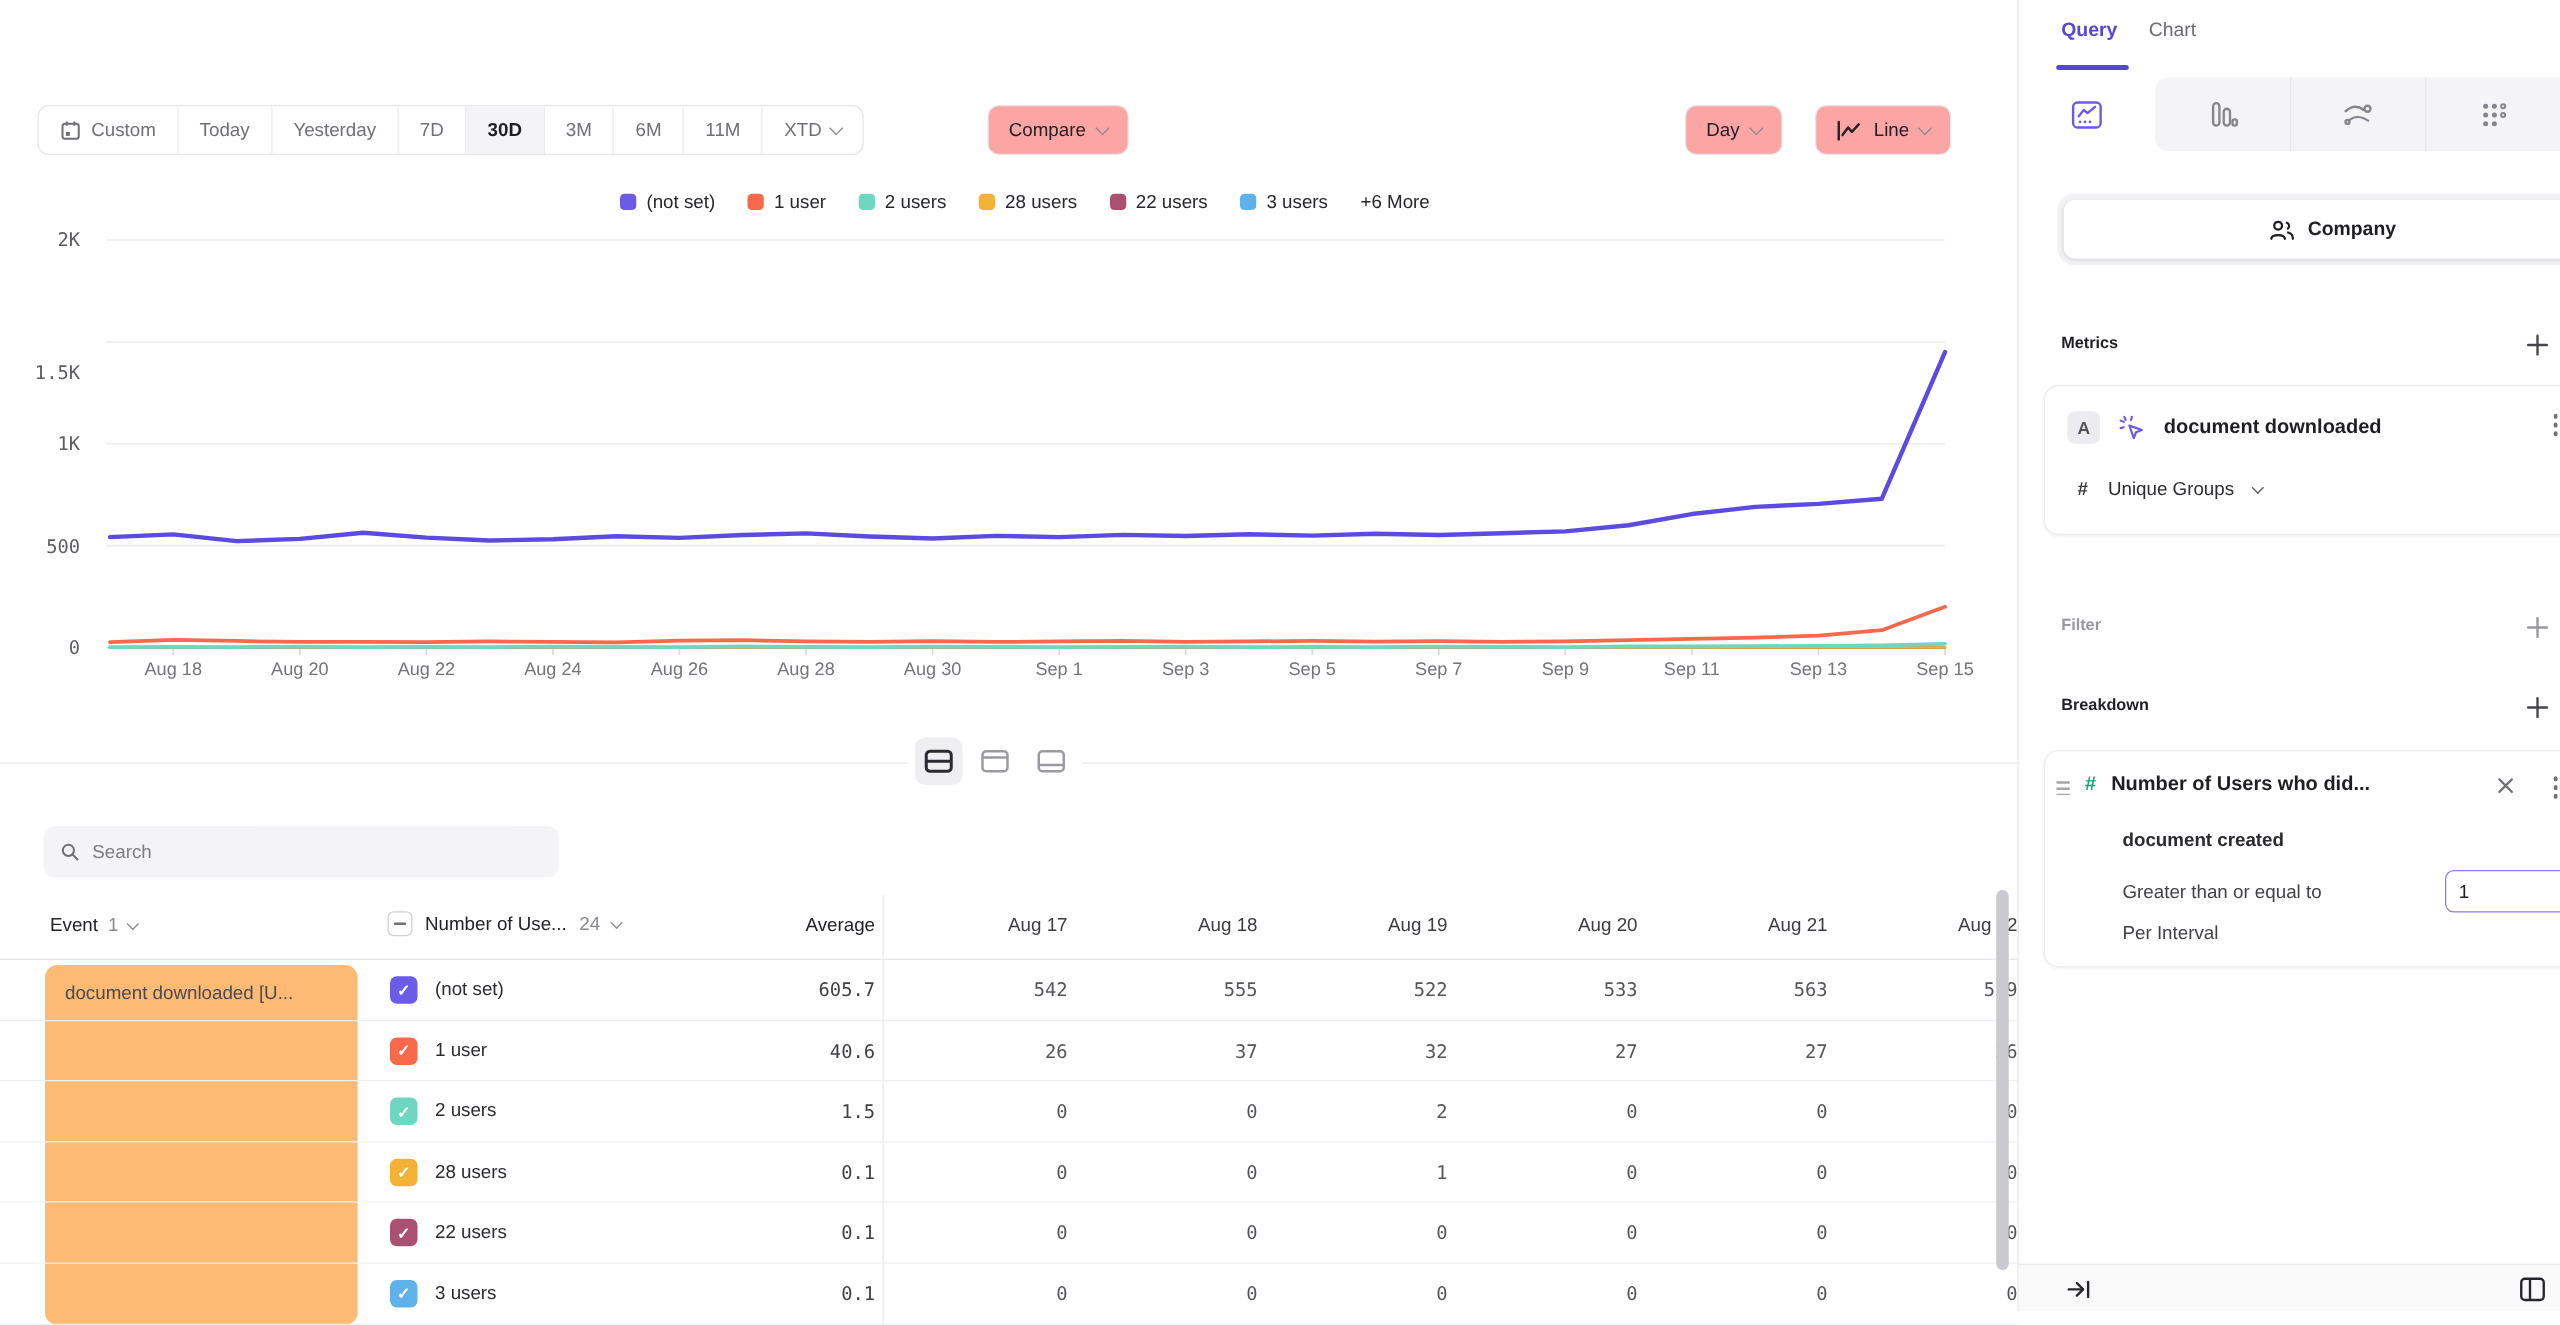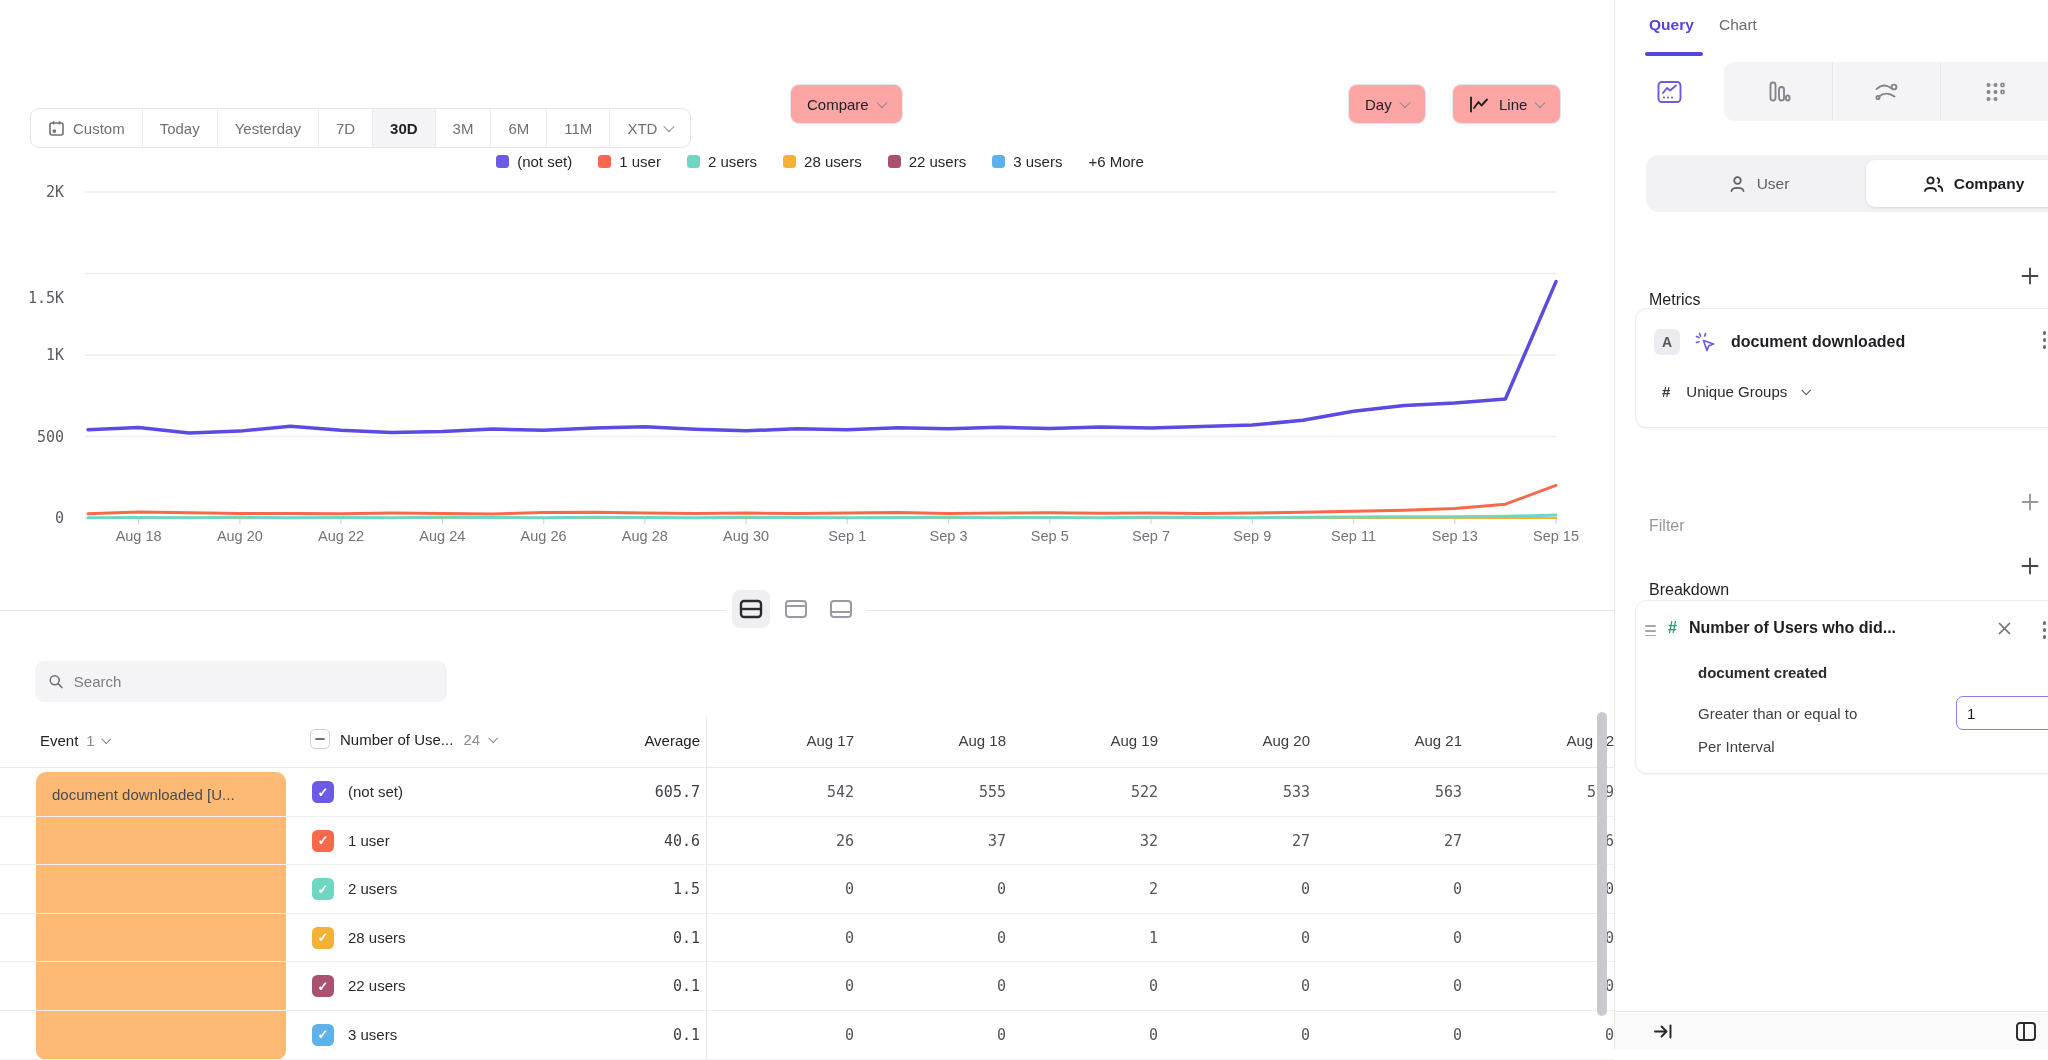--- a/index.html
+++ b/index.html
@@ -6,21 +6,21 @@
   html,body { width:2048px; height:1060px; background:#fff; overflow:hidden;
               font-family:"Liberation Sans", sans-serif; color:#26262c; }
   #app { position:absolute; width:2048px; height:1060px; background:#fff; overflow:hidden; }
   .mono { font-family:"DejaVu Sans Mono", monospace; }
 
   
   .main { position:absolute; left:0; top:0; width:1614px; height:1060px; overflow:hidden; background:#fff; }
 
   
   .range-group { position:absolute; left:30px; top:84px; height:40px; display:flex; align-items:stretch;
-                 border:1px solid #e6e6ea; border-radius:9px; background:#fff; overflow:hidden;margin-top:24px; }
+                 border:1px solid #e6e6ea; border-radius:9px; background:#fff; overflow:hidden; }
   .range-item { display:flex; align-items:center; gap:8px; padding:0 17px; font-size:15px; color:#6f6f77;
                 border-left:1px solid #ececf0; cursor:pointer; white-space:nowrap; }
   .range-item:first-child { border-left:none; }
   .range-item.sel { background:#f4f4f6; color:#1e1e24; font-weight:700; }
   .btn { position:absolute; top:84px; height:40px; display:flex; align-items:center; gap:9px;
          border:1px solid #e6e6ea; border-radius:9px; background:#fca5a5; padding:0 16px;
          font-size:15px; color:#212127; font-weight:500; }
   .chev { width:8px; height:8px; border-right:1.7px solid #87878f; border-bottom:1.7px solid #87878f;
           transform:rotate(45deg) translate(-1px,-1px); display:inline-block; }
 
@@ -85,21 +85,21 @@
   .ptab-underline { position:absolute; left:30px; top:52px; width:58px; height:4px; border-radius:2px; background:#5646d6; }
   .icon-strip { position:absolute; left:1px; top:62px; width:433px; height:59px; display:flex; }
   .icon-cell { flex:1; display:flex; align-items:center; justify-content:center; cursor:pointer; }
   .icon-cell.gray { background:#f4f4f6; border-left:1px solid #e8e8ec; }
   .icon-cell.gray.first { border-radius:10px 0 0 10px; border-left:none; }
   .seg-toggle { position:absolute; left:31px; top:155px; width:440px; height:57px; background:#f2f2f4;
                 border-radius:13px; display:flex; padding:5px; }
   .seg { flex:1; display:flex; align-items:center; justify-content:center; gap:10px; font-size:15.5px;
          color:#5f5f67; border-radius:9px; cursor:pointer; }
   .seg.sel { background:#fff; color:#1e1e24; font-weight:600; box-shadow:0 1px 3px rgba(0,0,0,.12); }
-  .sec-head { position:absolute; left:34px; font-size:16px; font-weight:400; color:#1e1e24;margin-top:25px; }
+  .sec-head { position:absolute; left:34px; font-size:13px; font-weight:700; color:#1e1e24; }
   .sec-head.muted { color:#97979f; }
   .plus-btn { position:absolute; left:405px; width:20px; height:20px; cursor:pointer; }
   .card { position:absolute; left:20px; width:428px; background:#fff; border:1px solid #ececf0;
           border-radius:12px; box-shadow:0 1px 2px rgba(30,30,40,.05); }
   .kebab { position:absolute; display:flex; flex-direction:column; gap:3.5px; cursor:pointer; }
   .kebab i { width:3.5px; height:3.5px; border-radius:50%; background:#6f6f77; }
   .a-badge { width:26px; height:26px; border-radius:6px; background:#ececf0; color:#55555c; font-weight:600;
              font-size:14px; display:flex; align-items:center; justify-content:center; }
   .metric-title { font-size:16px; font-weight:600; color:#1e1e24; }
   .hash { font-size:15px; font-weight:700; color:#3c3c44; }
@@ -459,29 +459,20 @@
             </g>
           <g fill="none" stroke="#85858d" stroke-width="1.6">
               <circle cx="20" cy="6" r="1.6"></circle>
               <circle cx="20" cy="13" r="1.6"></circle>
             </g>
         </svg>
       </div>
     </div>
 
     <div class="seg-toggle">
-      <div class="seg">
-        <svg width="19" height="18" viewBox="0 0 19 18">
-          <g fill="none" stroke="#5f5f67" stroke-width="1.8" stroke-linecap="round">
-              <circle cx="9.5" cy="5.5" r="3.3"></circle>
-              <path d="M3.5,16 C4,11.8 15,11.8 15.5,16"></path>
-            </g>
-        </svg>
-        <span>User</span>
-      </div>
       <div class="seg sel">
         <svg width="21" height="18" viewBox="0 0 21 18">
           <g fill="none" stroke="#1e1e24" stroke-width="1.8" stroke-linecap="round">
             <circle cx="7.5" cy="5.5" r="3.1"></circle>
               <path d="M2,16 C2.5,12 12.5,12 13,16"></path>
             <path d="M14.5,3.2 C16.3,3.6 16.9,6.3 15.3,7.8"></path>
               <path d="M15.5,11 C18,11.6 19.3,13.6 19.3,16"></path>
           </g>
         </svg>
         <span>Company</span>

